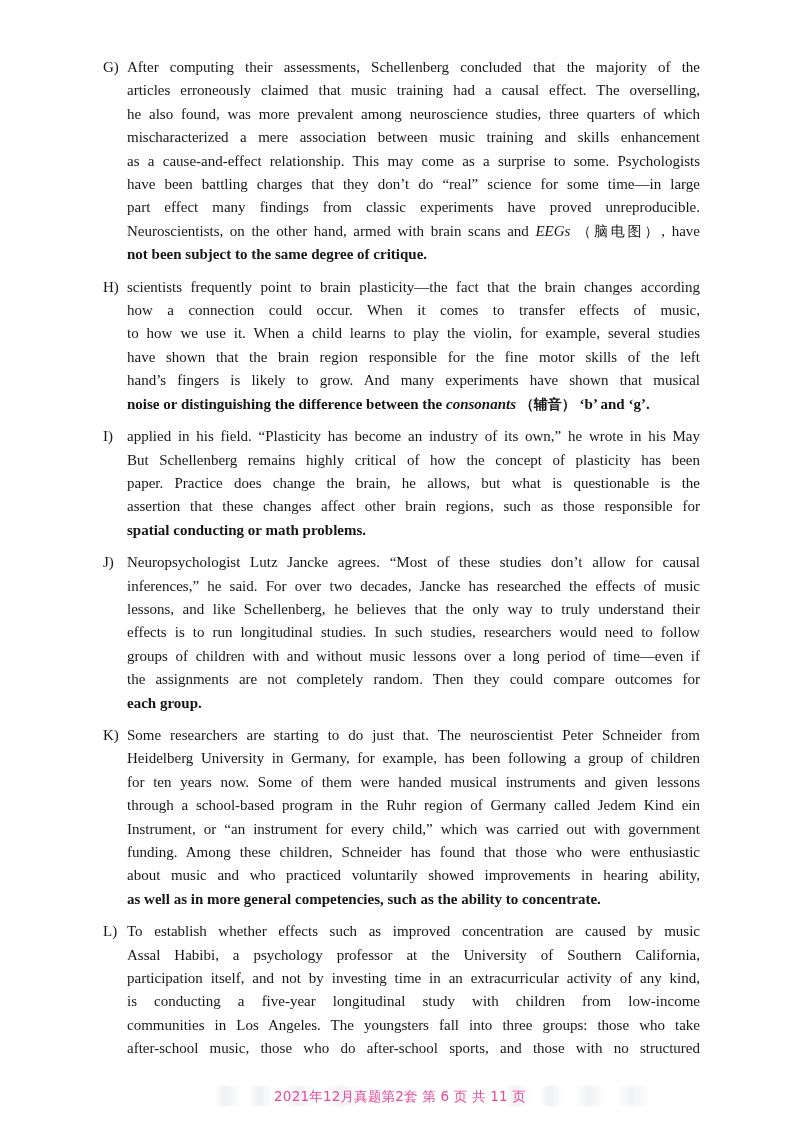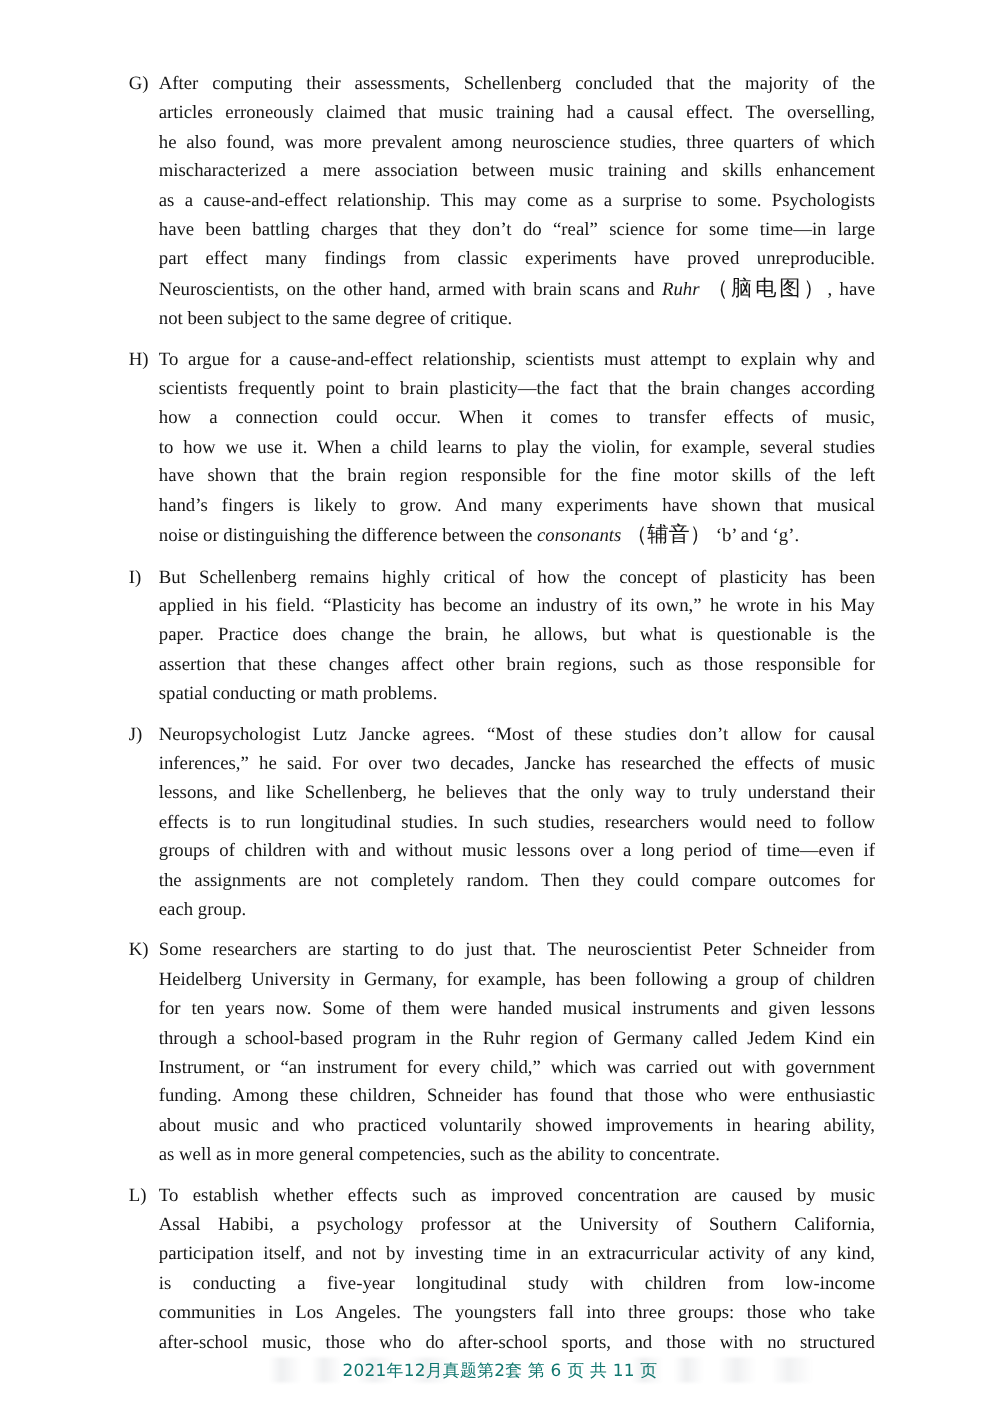--- a/index.html
+++ b/index.html
@@ -48,37 +48,38 @@
     color: #161616;
   }
   
   .para-body > .ln {
     display: block;
     text-align: justify;
     text-align-last: justify;
   }
   .para-body > .ln.last {
     text-align-last: left;
+    font-weight: bold;
   }
   .para-body i,
   .para-body em {
     font-style: italic;
   }
   .cjk {
     font-family: "DejaVu Sans", "Liberation Sans", sans-serif;
-    font-size: 17px;
+    font-size: 14px;
   }
   .footer {
     position: absolute;
     left: 0;
     top: 1088px;
     width: 800px;
     text-align: center;
     font-size: 13.5px;
-    color: #0f766e;
+    color: #ec4899;
     font-family: "DejaVu Sans", "Liberation Sans", sans-serif;
     letter-spacing: 0.2px;
   }
   .watermark {
     position: absolute;
     top: 1086px;
     height: 20px;
     opacity: 0.10;
     pointer-events: none;
     background: linear-gradient(90deg,
@@ -109,43 +110,42 @@
     <div class="para">
       <div class="para-label">G)</div>
       <div class="para-body">
         <span class="ln">After computing their assessments, Schellenberg concluded that the majority of the</span>
         <span class="ln">articles erroneously claimed that music training had a causal effect. The overselling,</span>
         <span class="ln">he also found, was more prevalent among neuroscience studies, three quarters of which</span>
         <span class="ln">mischaracterized a mere association between music training and skills enhancement</span>
         <span class="ln">as a cause-and-effect relationship. This may come as a surprise to some. Psychologists</span>
         <span class="ln">have been battling charges that they don’t do “real” science for some time—in large</span>
         <span class="ln">part effect many findings from classic experiments have proved unreproducible.</span>
-        <span class="ln"><span>Neuroscientists, on the other hand, armed with brain scans and</span> <i>Ruhr</i> <span class="cjk">（脑电图）</span><span>, have</span></span>
+        <span class="ln"><span>Neuroscientists, on the other hand, armed with brain scans and</span> <i>EEGs</i> <span class="cjk">（脑电图）</span><span>, have</span></span>
         <span class="ln last">not been subject to the same degree of critique.</span>
       </div>
     </div>
 
     <div class="para">
       <div class="para-label">H)</div>
       <div class="para-body">
-        <span class="ln">To argue for a cause-and-effect relationship, scientists must attempt to explain why and</span>
         <span class="ln">scientists frequently point to brain plasticity—the fact that the brain changes according</span>
         <span class="ln">how a connection could occur. When it comes to transfer effects of music,</span>
         <span class="ln">to how we use it. When a child learns to play the violin, for example, several studies</span>
         <span class="ln">have shown that the brain region responsible for the fine motor skills of the left</span>
         <span class="ln">hand’s fingers is likely to grow. And many experiments have shown that musical</span>
         <span class="ln last"><span>noise or distinguishing the difference between the</span> <i>consonants</i> <span class="cjk">（辅音）</span><span> ‘b’ and ‘g’.</span></span>
       </div>
     </div>
 
     <div class="para">
       <div class="para-label">I)</div>
       <div class="para-body">
+        <span class="ln">applied in his field. “Plasticity has become an industry of its own,” he wrote in his May</span>
         <span class="ln">But Schellenberg remains highly critical of how the concept of plasticity has been</span>
-        <span class="ln">applied in his field. “Plasticity has become an industry of its own,” he wrote in his May</span>
         <span class="ln">paper. Practice does change the brain, he allows, but what is questionable is the</span>
         <span class="ln">assertion that these changes affect other brain regions, such as those responsible for</span>
         <span class="ln last">spatial conducting or math problems.</span>
       </div>
     </div>
 
     <div class="para">
       <div class="para-label">J)</div>
       <div class="para-body">
         <span class="ln">Neuropsychologist Lutz Jancke agrees. “Most of these studies don’t allow for causal</span>

